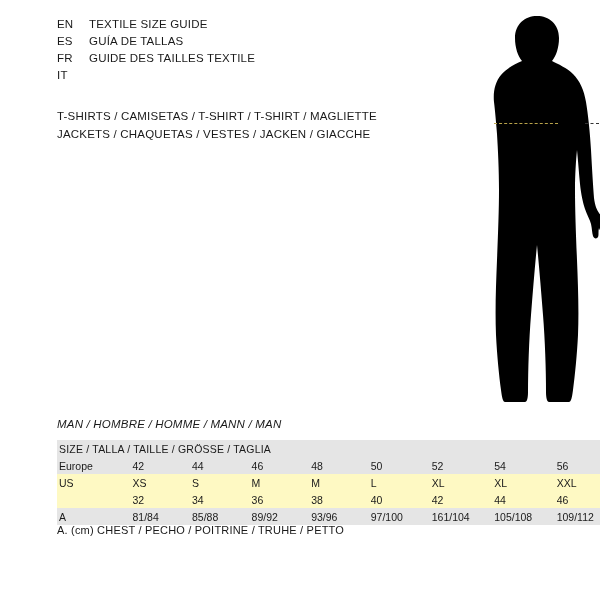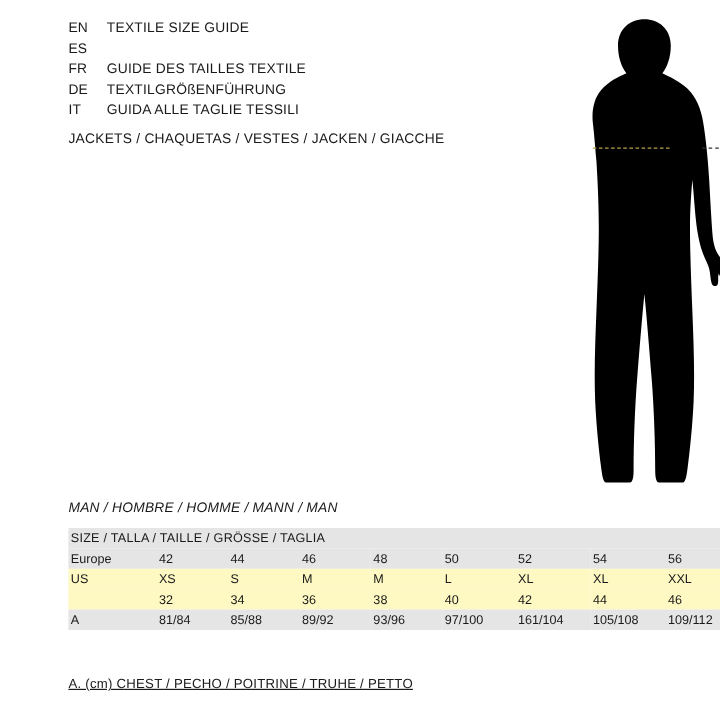--- a/index.html
+++ b/index.html
@@ -134,54 +134,50 @@
   }
   .cell {
     width: 68px;
     text-align: left;
   }
 
   
   .footnote {
     position: absolute;
     left: 20px;
-    top: 564px;
+    top: 524px;
     font-size: 11px;
     letter-spacing: 0.2px;
-    text-decoration: underline;
   }
 </style>
 </head>
 <body>
 
 <div class="page">
 
   <div class="lang-block">
     <div class="lang-row">
       <span class="lang-code">EN</span>
       <span class="lang-text">TEXTILE SIZE GUIDE</span>
     </div>
     <div class="lang-row">
       <span class="lang-code">ES</span>
+      <span class="lang-text">GUÍA DE TALLAS</span>
     </div>
     <div class="lang-row">
       <span class="lang-code">FR</span>
       <span class="lang-text">GUIDE DES TAILLES TEXTILE</span>
     </div>
     <div class="lang-row">
-      <span class="lang-code">DE</span>
-      <span class="lang-text">TEXTILGRÖßENFÜHRUNG</span>
-    </div>
-    <div class="lang-row">
       <span class="lang-code">IT</span>
-      <span class="lang-text">GUIDA ALLE TAGLIE TESSILI</span>
     </div>
   </div>
 
   <div class="cat-block">
+    <div class="cat-line">T-SHIRTS / CAMISETAS / T-SHIRT / T-SHIRT / MAGLIETTE</div>
     <div class="cat-line">JACKETS / CHAQUETAS / VESTES / JACKEN / GIACCHE</div>
   </div>
 
   <div class="figure-area">
     <svg class="figure-svg" width="180" height="395" viewBox="0 0 180 395">
       <path fill="#000000" d="
         M 58,28
         C 58,14 68,6 80,6
         C 92,6 102,14 102,28
         C 102,38 99,46 95,51

